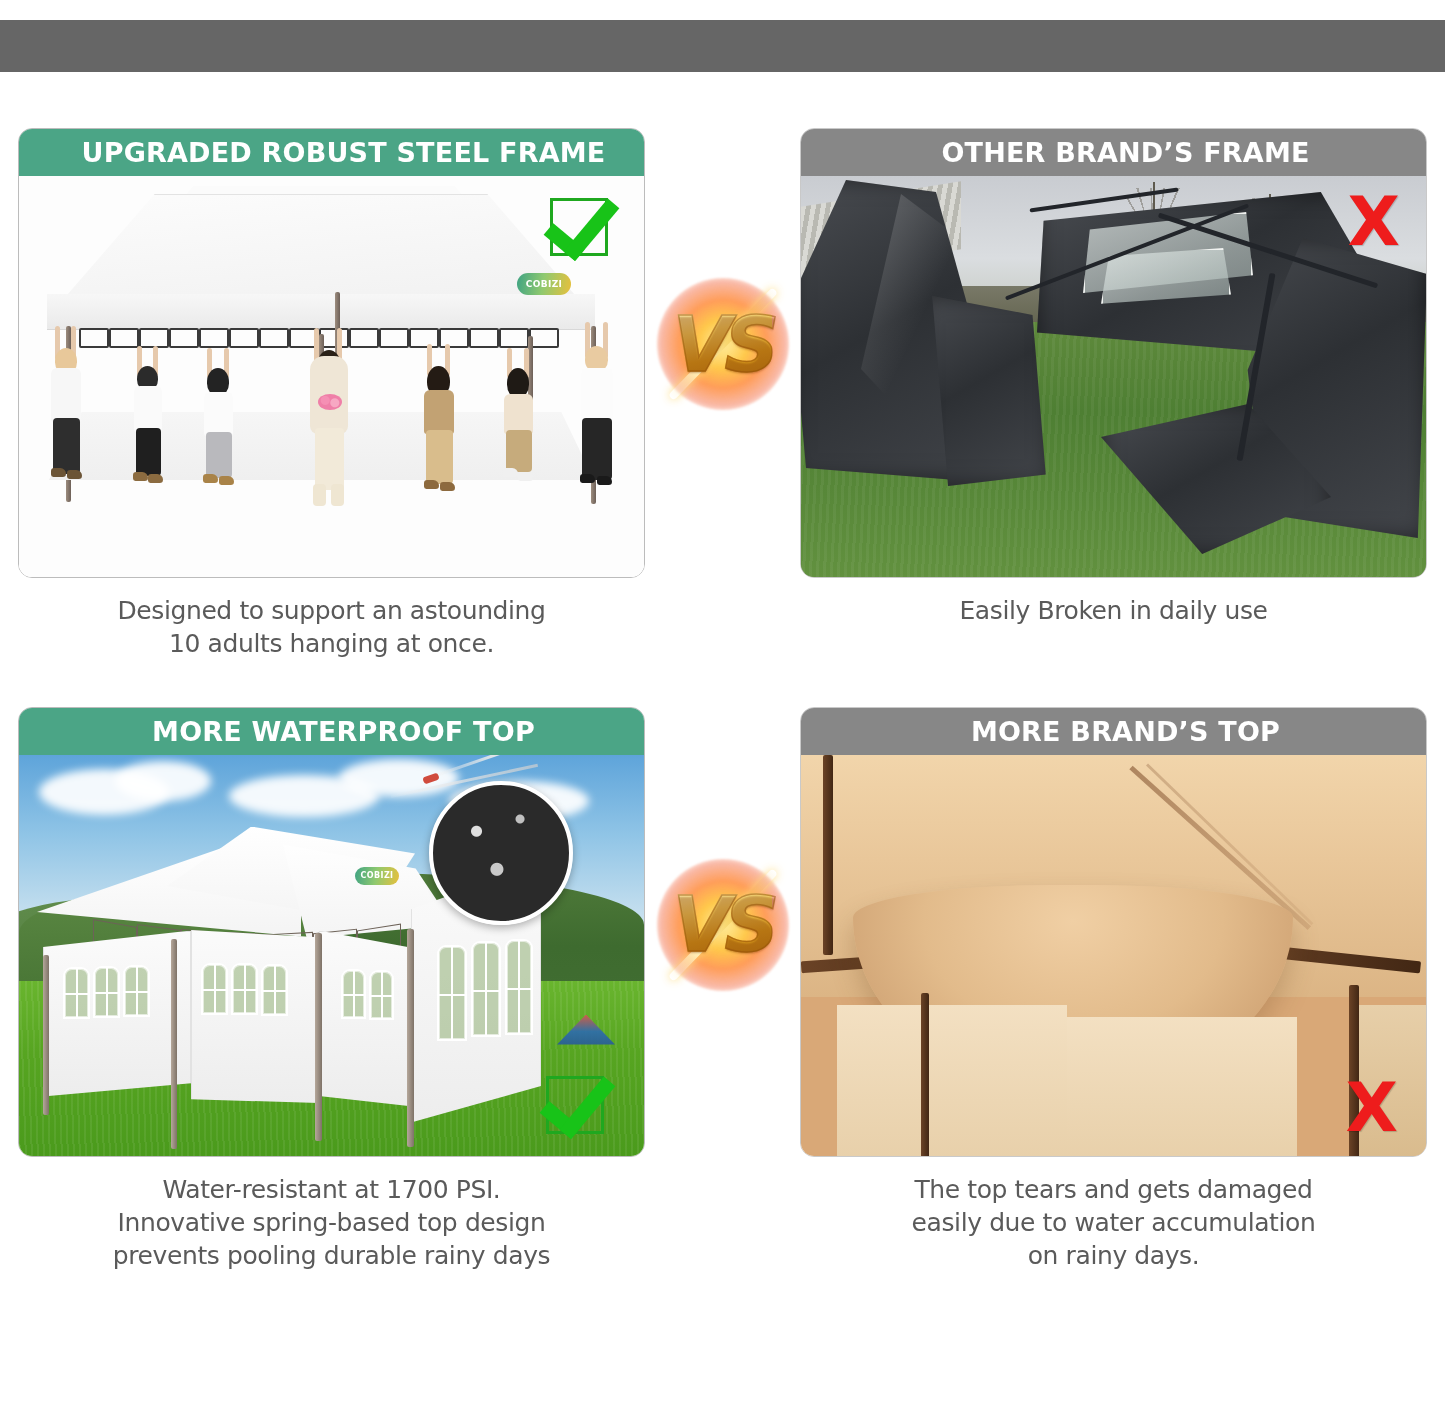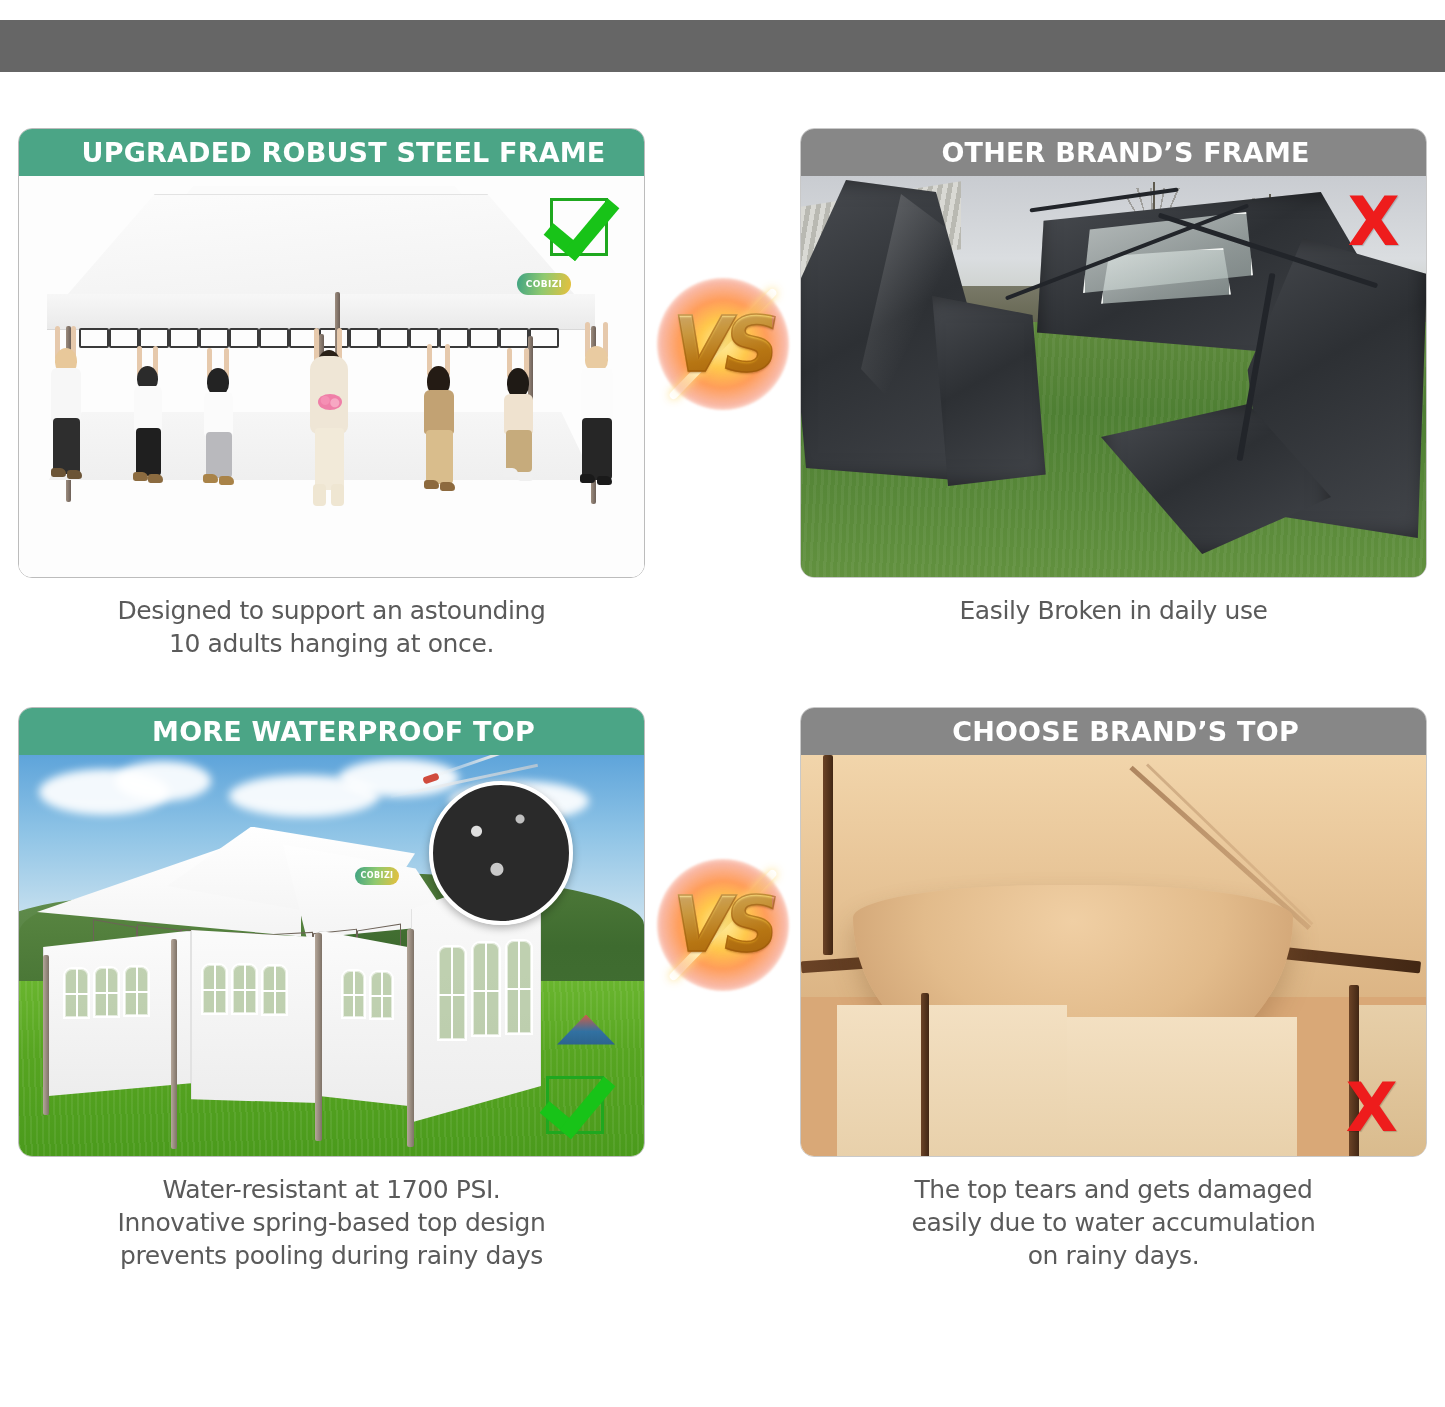--- a/index.html
+++ b/index.html
@@ -616,27 +616,27 @@
 
             <div class="drop-circle" style="left:410px; top:26px; width:144px; height:144px;"></div>
           </div>
 
           <div class="checkmark" style="right:40px; bottom:22px;"></div>
         </div>
       </div>
       <div class="caption">
         <span>Water-resistant at 1700 PSI.</span>
         <span>Innovative spring-based top design</span>
-        <span>prevents pooling during rainy days</span>
+        <span>prevents pooling durable rainy days</span>
       </div>
     </div>
 
     <div class="cell">
       <div class="panel">
-        <div class="panel-head head-gray">CHOOSE BRAND’S TOP</div>
+        <div class="panel-head head-gray">MORE BRAND’S TOP</div>
         <div class="panel-body">
           <div class="scene-sag">
             <div class="sag-roof"></div>
             <div class="sag-seam" style="left:330px; top:10px; width:240px; height:5px; transform:rotate(42deg);"></div>
             <div class="sag-seam" style="left:346px; top:8px; width:230px; height:3px; transform:rotate(44deg); opacity:.5;"></div>
             <div class="sag-pole" style="left:22px; top:0; width:10px; height:200px;"></div>
             <div class="sag-pole" style="left:0px; top:200px; width:180px; height:12px; transform:rotate(-4deg);"></div>
             <div class="sag-pole" style="left:420px; top:196px; width:200px; height:12px; transform:rotate(6deg);"></div>
             <div class="sag-belly"></div>
             <div class="sag-loop" style="left:276px; top:294px;"></div>

